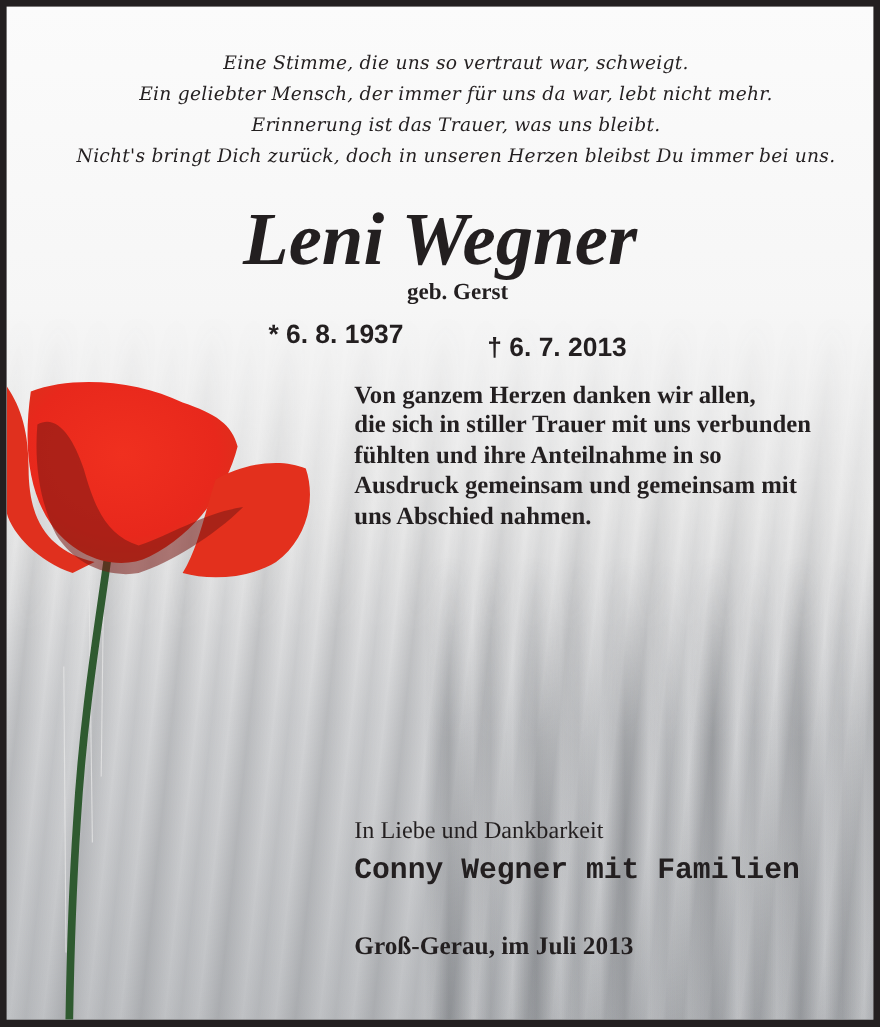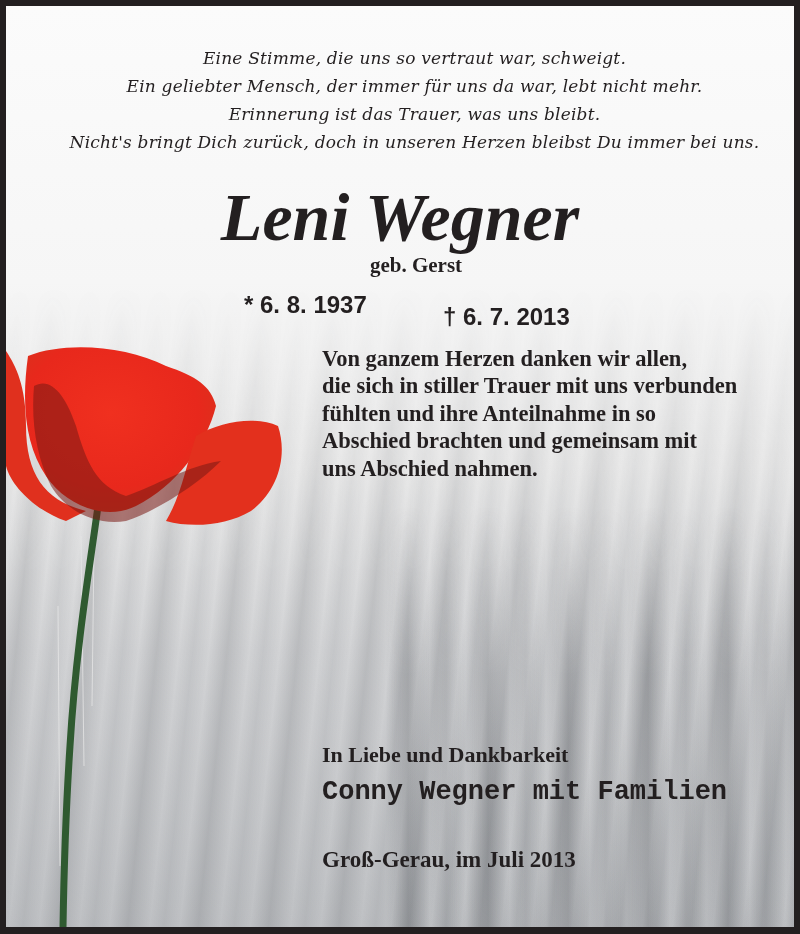--- a/index.html
+++ b/index.html
@@ -55,21 +55,21 @@
   }
   .dates .death { position: absolute; left: 199px; top: 0; margin-top: 12px; }
   .body-text {
     position: absolute; left: 316px; width: 470px;
     font-family: "Liberation Serif", serif; font-weight: bold;
     font-size: 22.5px; line-height: 27.4px; color: #231f20;
   }
   .body-text div { white-space: nowrap; }
   .p1 { top: 339px; }
   .p2 { top: 545px; }
-  .closing { position: absolute; left: 316px; top: 735px; font-family: "Liberation Serif", serif; font-weight: bold; color: #231f20; font-size: 22px; line-height: 28px; white-space: nowrap; }
+  .closing { position: absolute; left: 316px; top: 735px; font-family: "Liberation Serif", serif; font-weight: normal; color: #231f20; font-size: 22px; line-height: 28px; white-space: nowrap; }
   .signer { position: absolute; left: 316px; top: 768px; font-family: Liberation Mono, monospace; font-weight: bold; color: #231f20; font-size: 27px; line-height: 36px; white-space: nowrap; }
   .place { position: absolute; left: 316px; top: 839px; font-family: "Liberation Serif", serif; font-weight: bold; color: #231f20; font-size: 23px; line-height: 30px; white-space: nowrap; }
 </style>
 </head>
 <body>
 
 <div class="card">
   <div class="streaks"></div>
   <div class="streaks2"></div>
 
@@ -111,21 +111,21 @@
 
   <div class="dates">
     <span>* 6. 8. 1937</span>
     <span class="death">† 6. 7. 2013</span>
   </div>
 
   <div class="body-text p1">
     <div>Von ganzem Herzen danken wir allen,</div>
     <div>die sich in stiller Trauer mit uns verbunden</div>
     <div>fühlten und ihre Anteilnahme in so</div>
-    <div>Abschied brachten und gemeinsam mit</div>
+    <div>Ausdruck gemeinsam und gemeinsam mit</div>
     <div>uns Abschied nahmen.</div>
   </div>
 
 
   <div class="closing">In Liebe und Dankbarkeit</div>
   <div class="signer">Conny Wegner mit Familien</div>
   <div class="place">Groß-Gerau, im Juli 2013</div>
 </div>
 
 </body></html>

